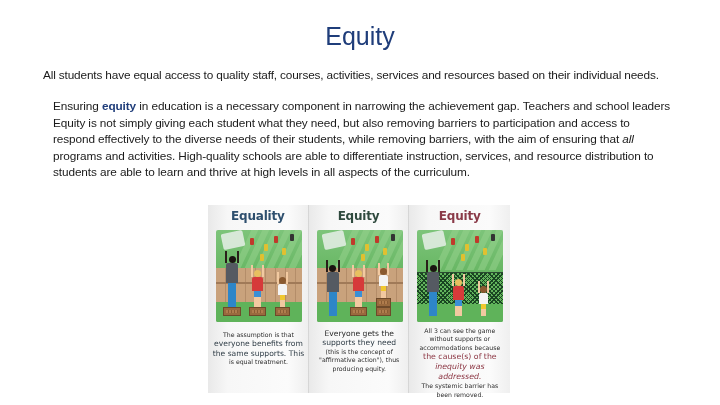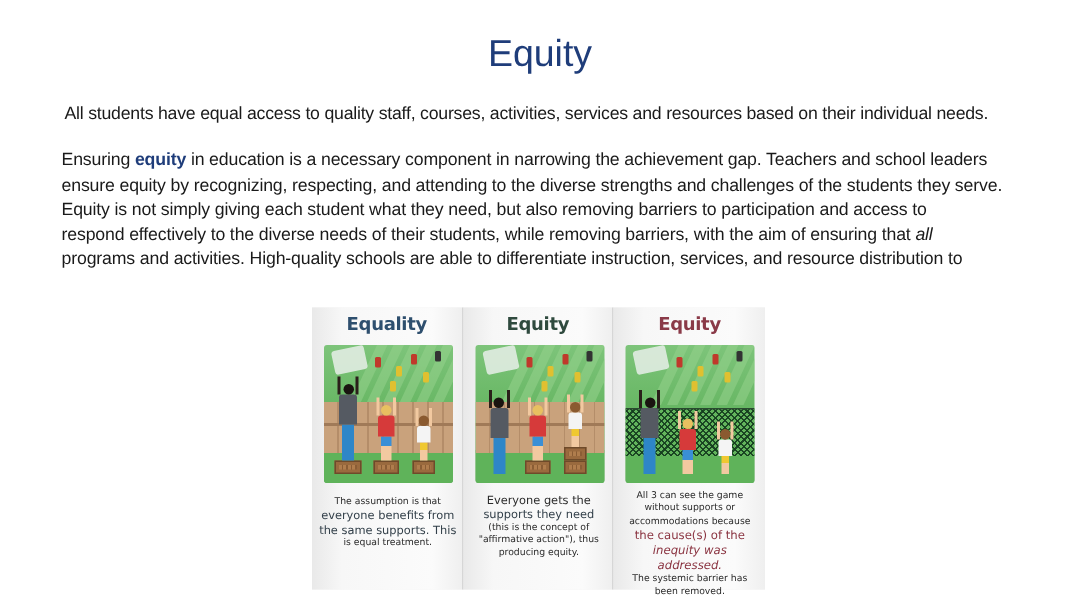--- a/index.html
+++ b/index.html
@@ -12,21 +12,21 @@
     color: #1f3d7a;
   }
   .subtitle {
     position: absolute; left: 43px; top: 68px; width: 680px;
     font-size: 11.8px; color: #1a1a1a; white-space: nowrap; letter-spacing: -0.15px;
   }
   .body-text {
     position: absolute; left: 41px; top: 98px; width: 680px;
     font-size: 11.8px; line-height: 16.5px; color: #1a1a1a; letter-spacing: -0.1px;
   }
-  .body-text .line { white-space: nowrap; display: block; }
+  .body-text .line { white-space: nowrap; display: block; margin-left: 12px; }
   .body-text .em-bold { color: #1f3d7a; font-weight: bold; }
   .body-text .em-ital { font-style: italic; }
 
   
   .infographic {
     position: absolute; left: 208px; top: 205px; width: 302px; height: 188px;
     display: flex; background: #f2f2f2;
   }
   .panel {
     position: relative; width: 110px; height: 188px;
@@ -96,24 +96,24 @@
   .caption .strong { color: #33404a; }
 </style>
 </head>
 <body>
 
 <div class="title">Equity</div>
 <div class="subtitle">All students have equal access to quality staff, courses, activities, services and resources based on their individual needs.</div>
 
 <div class="body-text">
   <span class="line"><span>Ensuring </span><span class="em-bold">equity</span><span> in education is a necessary component in narrowing the achievement gap.  Teachers and school leaders</span></span>
-  <span class="line">ensure equity by recognizing, respecting, and attending to the diverse strengths and challenges of the students they serve.</span>
   <span class="line">Equity is not simply giving each student what they need, but also removing barriers to participation and access to</span>
   <span class="line"><span>respond effectively to the diverse needs of their students, while removing barriers, with the aim of ensuring that </span><span class="em-ital">all</span></span>
   <span class="line">programs and activities.  High-quality schools are able to differentiate instruction, services, and resource distribution to</span>
+  <span class="line">students are able to learn and thrive at high levels in all aspects of the curriculum.</span>
 </div>
 
 <div class="infographic" id="infographic">
     <div class="panel">
       <div class="panel-title" style="color: rgb(46, 79, 110);">Equality</div>
       <div class="scene">
         <div class="stripe" style="left: 26px;"></div>
         <div class="stripe" style="left: 37px;"></div>
         <div class="stripe" style="left: 48px;"></div>
         <div class="stripe" style="left: 59px;"></div>

